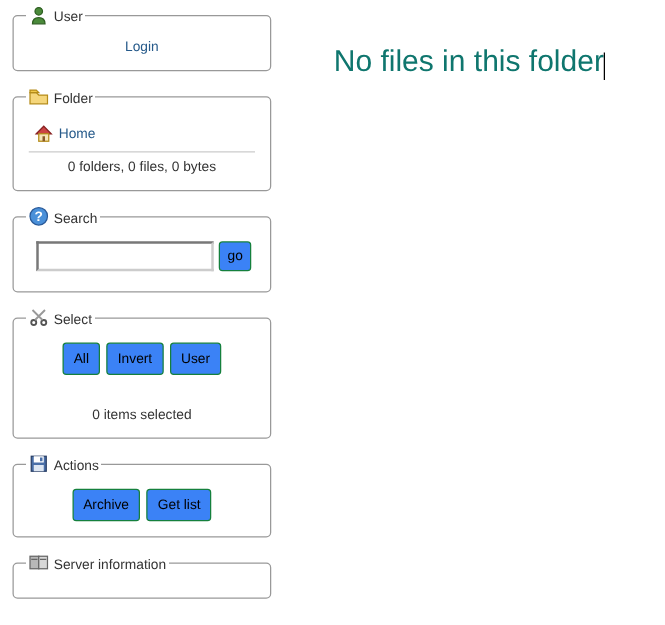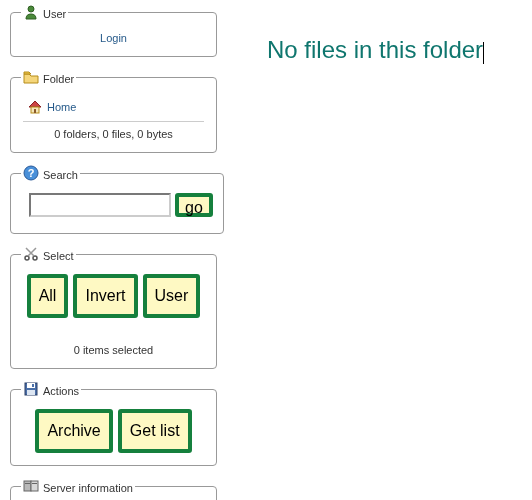--- a/index.html
+++ b/index.html
@@ -72,31 +72,31 @@
   }
   .search-row input[type="text"] {
     width: 142px;
     height: 24px;
     border: 2px inset #ccc;
     padding: 2px 4px;
     font-size: 12px;
   }
   button {
     font-family: inherit;
-    font-size: 16px;
-    background: #fef9c3;
-    border: 4px solid #15803d;
+    font-size: 11px;
+    background: #3b82f6;
+    border: 1px solid #15803d;
     border-radius: 3px;
     padding: 2px 10px;
     cursor: pointer;
     height: 24px;
   }
   button.small { padding: 2px 6px; }
   .btn-row { text-align: center; margin-top: 4px; }
-  .btn-row button { margin: 0 1px; height: 44px; padding: 2px 8px; }
+  .btn-row button { margin: 0 1px; height: 26px; padding: 2px 8px; }
   .sel-count { text-align: center; margin-top: 26px; }
   .server-info { margin-top: 2px; }
   .server-info a { display:inline-block; margin-bottom:2px; }
   .main {
     flex: 1;
     position: relative;
     height: 100%;
   }
   .empty-msg {
     position: absolute;

